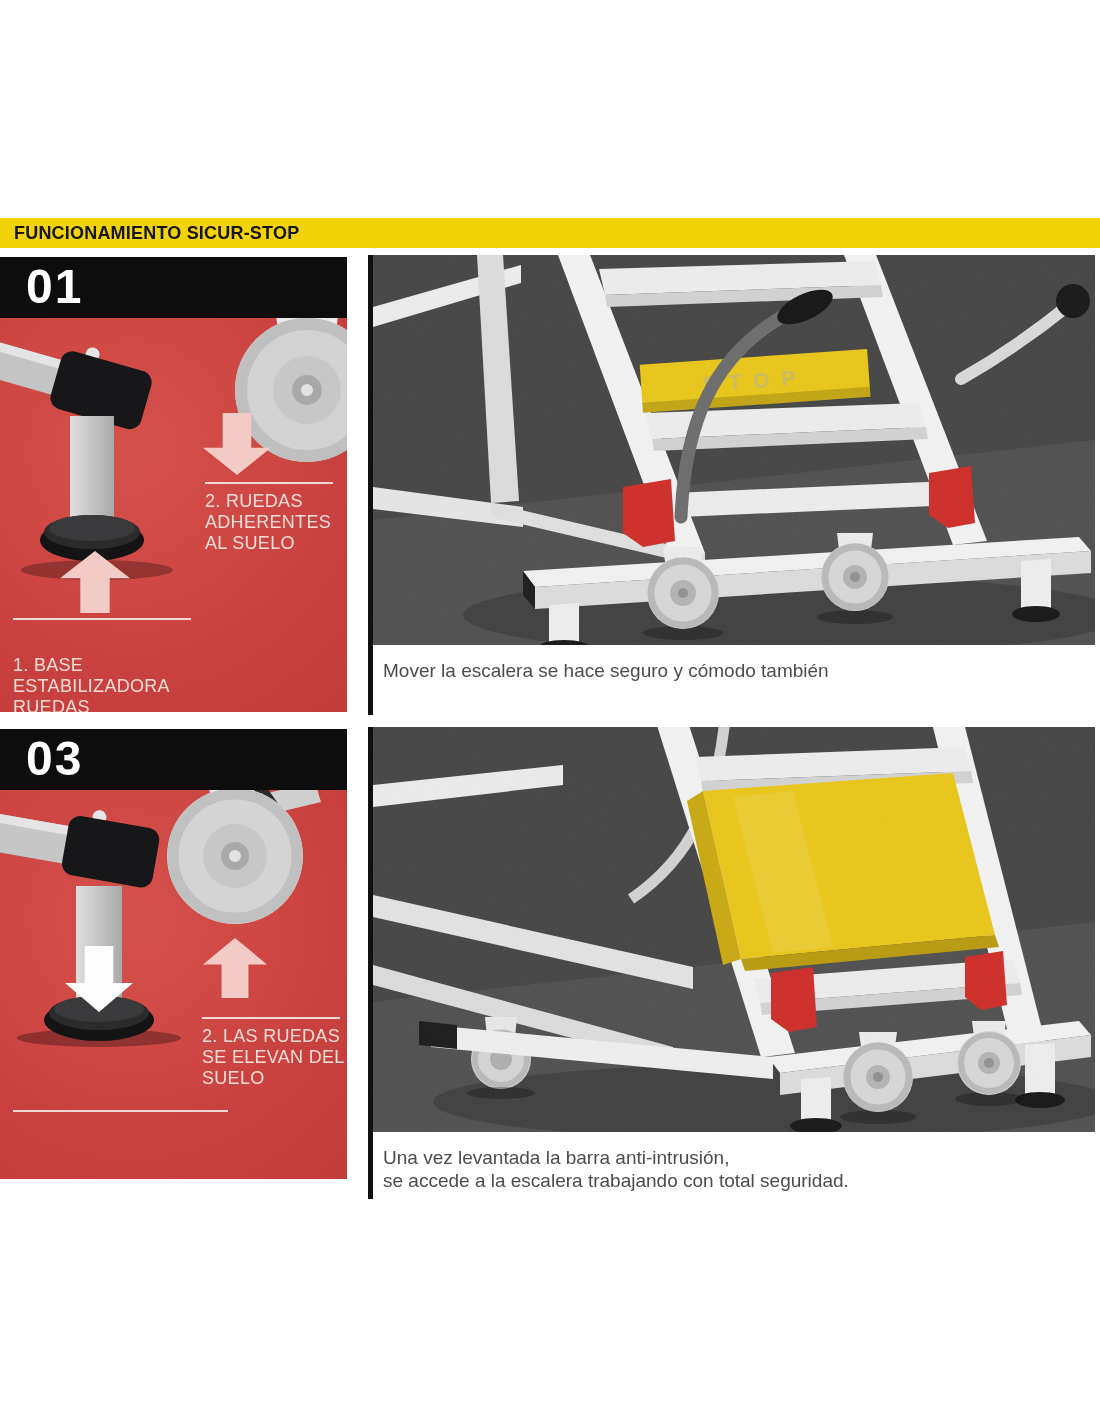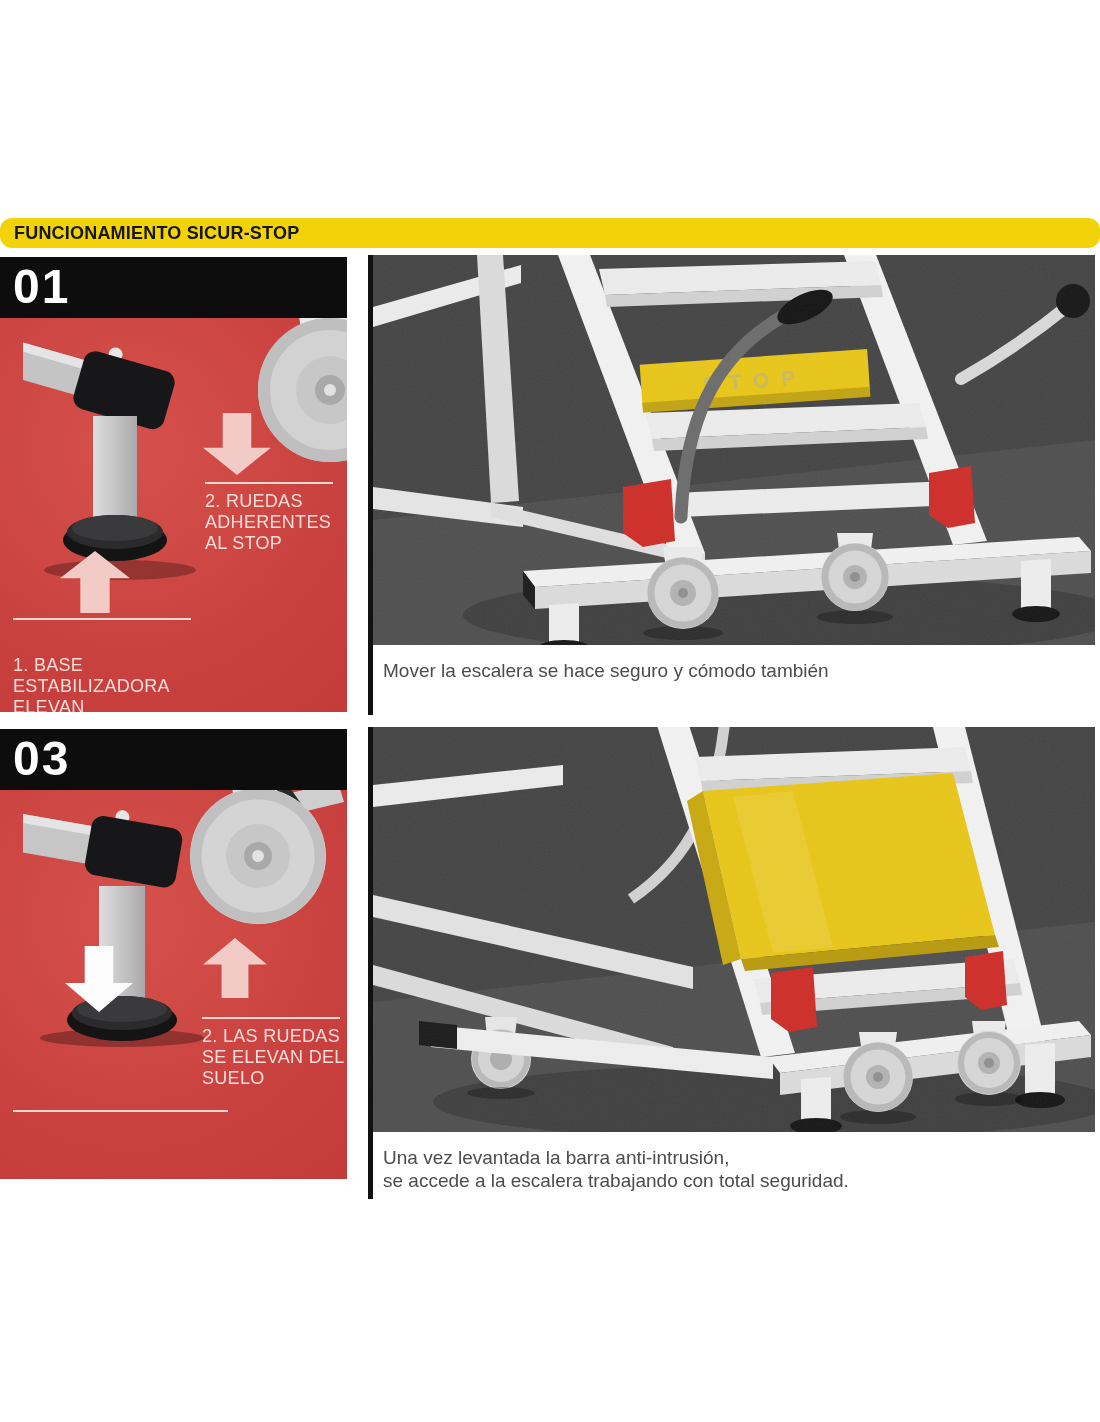--- a/index.html
+++ b/index.html
@@ -4,42 +4,42 @@
 <style>
   html,body { margin:0; padding:0; background:#ffffff; }
   body {
     width:1100px; height:1422px; position:relative; overflow:hidden;
     font-family:"Liberation Sans", sans-serif;
   }
 
   
   .banner {
     position:absolute; left:0; top:218px; width:1100px; height:30px;
-    background:#f2d30a; display:flex; align-items:center;border-radius:12px;
+    background:#f2d30a; display:flex; align-items:center;
   }
   .banner-title {
     padding-left:14px; font-size:18px; font-weight:bold; color:#161616;
     letter-spacing:0.2px;
   }
 
   
   .panel {
     position:absolute; left:0; width:347px; overflow:hidden;
     background:radial-gradient(120% 95% at 38% 42%, #d5514c 0%, #ca423f 48%, #bd3835 100%);
   }
   .panel-1 { top:257px; height:455px; }
   .panel-2 { top:729px; height:450px; }
   .panel-header {
     position:absolute; top:0; left:0; width:100%; height:61px; background:#0d0d0d;
   }
   .panel-number {
     color:#ffffff; font-size:48px; font-weight:800; line-height:60px;
-    padding-left:13px; letter-spacing:2px;border-radius:26px;
-  }
-  .panel-art { position:absolute; left:0; top:61px; width:347px; height:333px;padding-left:23px; }
+    padding-left:26px; letter-spacing:2px;border-radius:26px;
+  }
+  .panel-art { position:absolute; left:0; top:61px; width:347px; height:333px; }
   .panel-art svg { display:block; }
 
   .arrow { position:absolute; }
   .arrow-up   { clip-path:polygon(50% 0, 100% 44%, 71% 44%, 71% 100%, 29% 100%, 29% 44%, 0 44%); }
   .arrow-down { clip-path:polygon(50% 100%, 100% 56%, 71% 56%, 71% 0, 29% 0, 29% 56%, 0 56%); }
   .pink  { background:#f2cbc6; }
   .white { background:#fdfdfd; }
 
   .divider { position:absolute; height:2px; background:#f5d7d3; }
   .p-label {
@@ -106,28 +106,28 @@
         <ellipse cx="92" cy="214" rx="48" ry="17" fill="#2b2b2b"></ellipse>
         <ellipse cx="92" cy="210" rx="43" ry="13" fill="#3a3a3c"></ellipse>
       </g>
     </svg>
 
     <div class="arrow arrow-down pink" style="left:203px; top:95px; width:68px; height:62px;"></div>
     <div class="divider" style="left:205px; top:164px; width:128px;"></div>
     <div class="p-label" style="left:205px; top:173px;">
       <div>2. RUEDAS</div>
       <div>ADHERENTES</div>
-      <div>AL STOP</div>
+      <div>AL SUELO</div>
     </div>
     <div class="arrow arrow-up pink" style="left:60px; top:233px; width:70px; height:62px;"></div>
     <div class="divider" style="left:13px; top:300px; width:178px;"></div>
     <div class="p-label" style="left:13px; top:309px;margin-top:28px;">
       <div>1. BASE</div>
       <div>ESTABILIZADORA</div>
-      <div>ELEVAN</div>
+      <div>RUEDAS</div>
     </div>
   </div>
 </div>
 
 <div class="rcol rcol-1">
   <svg class="photo" width="722" height="390" viewBox="0 0 722 390">
     <defs>
       <filter id="grain1" x="0" y="0" width="100%" height="100%">
         <feTurbulence type="fractalNoise" baseFrequency="0.9" numOctaves="1" stitchTiles="stitch"></feTurbulence>
         <feColorMatrix type="saturate" values="0"></feColorMatrix>

